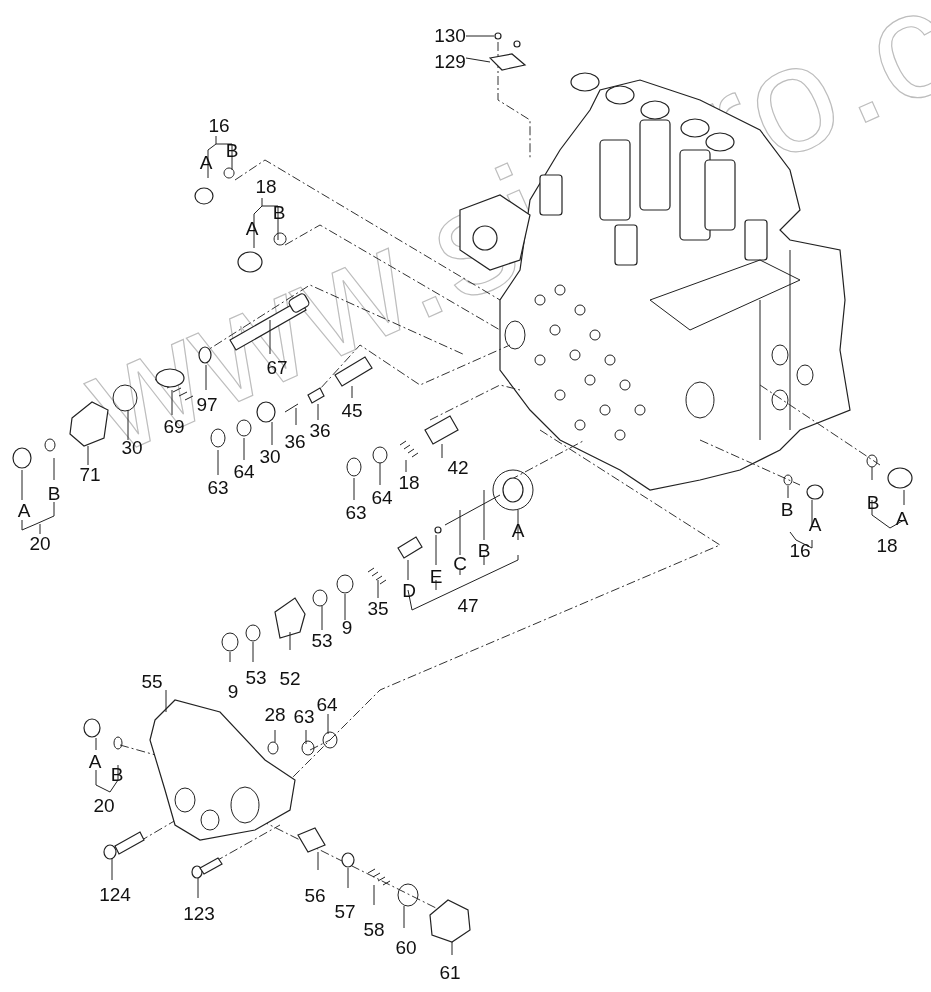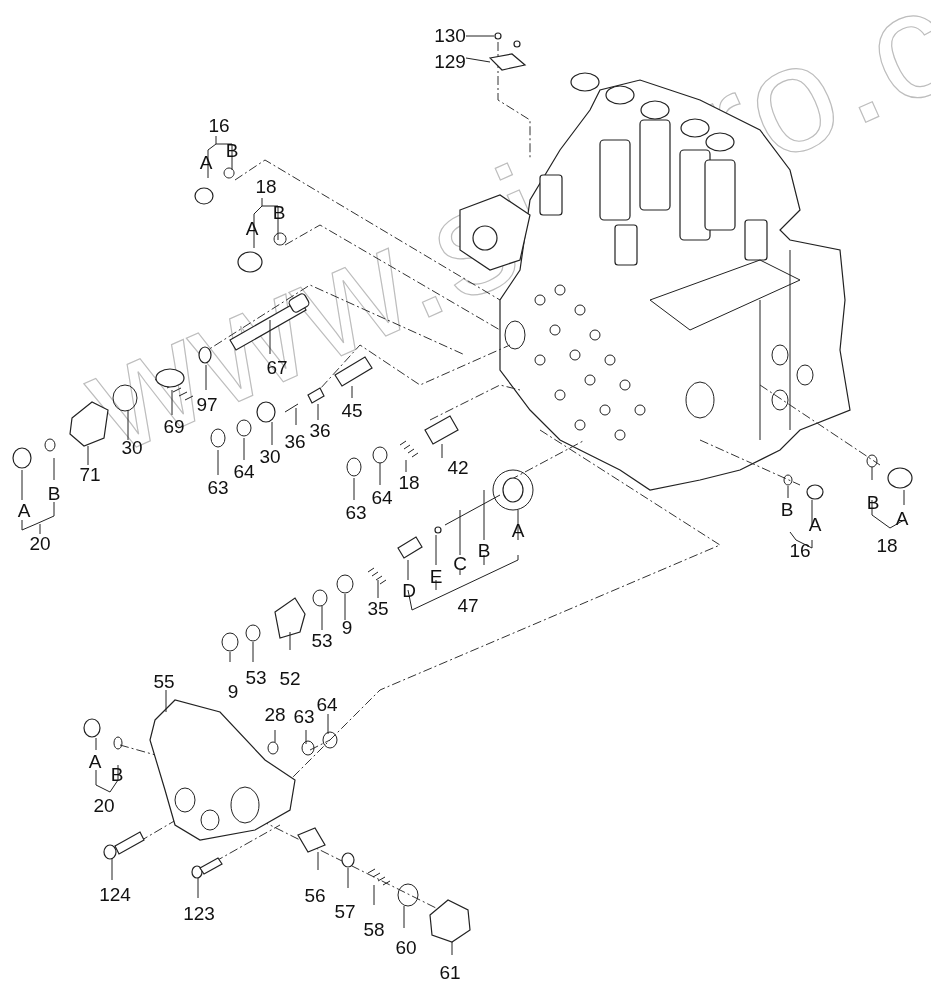--- a/index.html
+++ b/index.html
@@ -283,21 +283,21 @@
   <span class="lbl" style="left:233px;top:691px">9</span>
 
   <span class="lbl" style="left:787px;top:509px">B</span>
   <span class="lbl" style="left:815px;top:524px">A</span>
   <span class="lbl" style="left:800px;top:550px">16</span>
 
   <span class="lbl" style="left:873px;top:502px">B</span>
   <span class="lbl" style="left:902px;top:518px">A</span>
   <span class="lbl" style="left:887px;top:545px">18</span>
 
-  <span class="lbl" style="left:164px;top:681px">55</span>
+  <span class="lbl" style="left:152px;top:681px">55</span>
   <span class="lbl" style="left:275px;top:714px">28</span>
   <span class="lbl" style="left:304px;top:716px">63</span>
   <span class="lbl" style="left:327px;top:704px">64</span>
 
   <span class="lbl" style="left:95px;top:761px">A</span>
   <span class="lbl" style="left:117px;top:774px">B</span>
   <span class="lbl" style="left:104px;top:805px">20</span>
 
   <span class="lbl" style="left:115px;top:894px">124</span>
   <span class="lbl" style="left:199px;top:913px">123</span>

